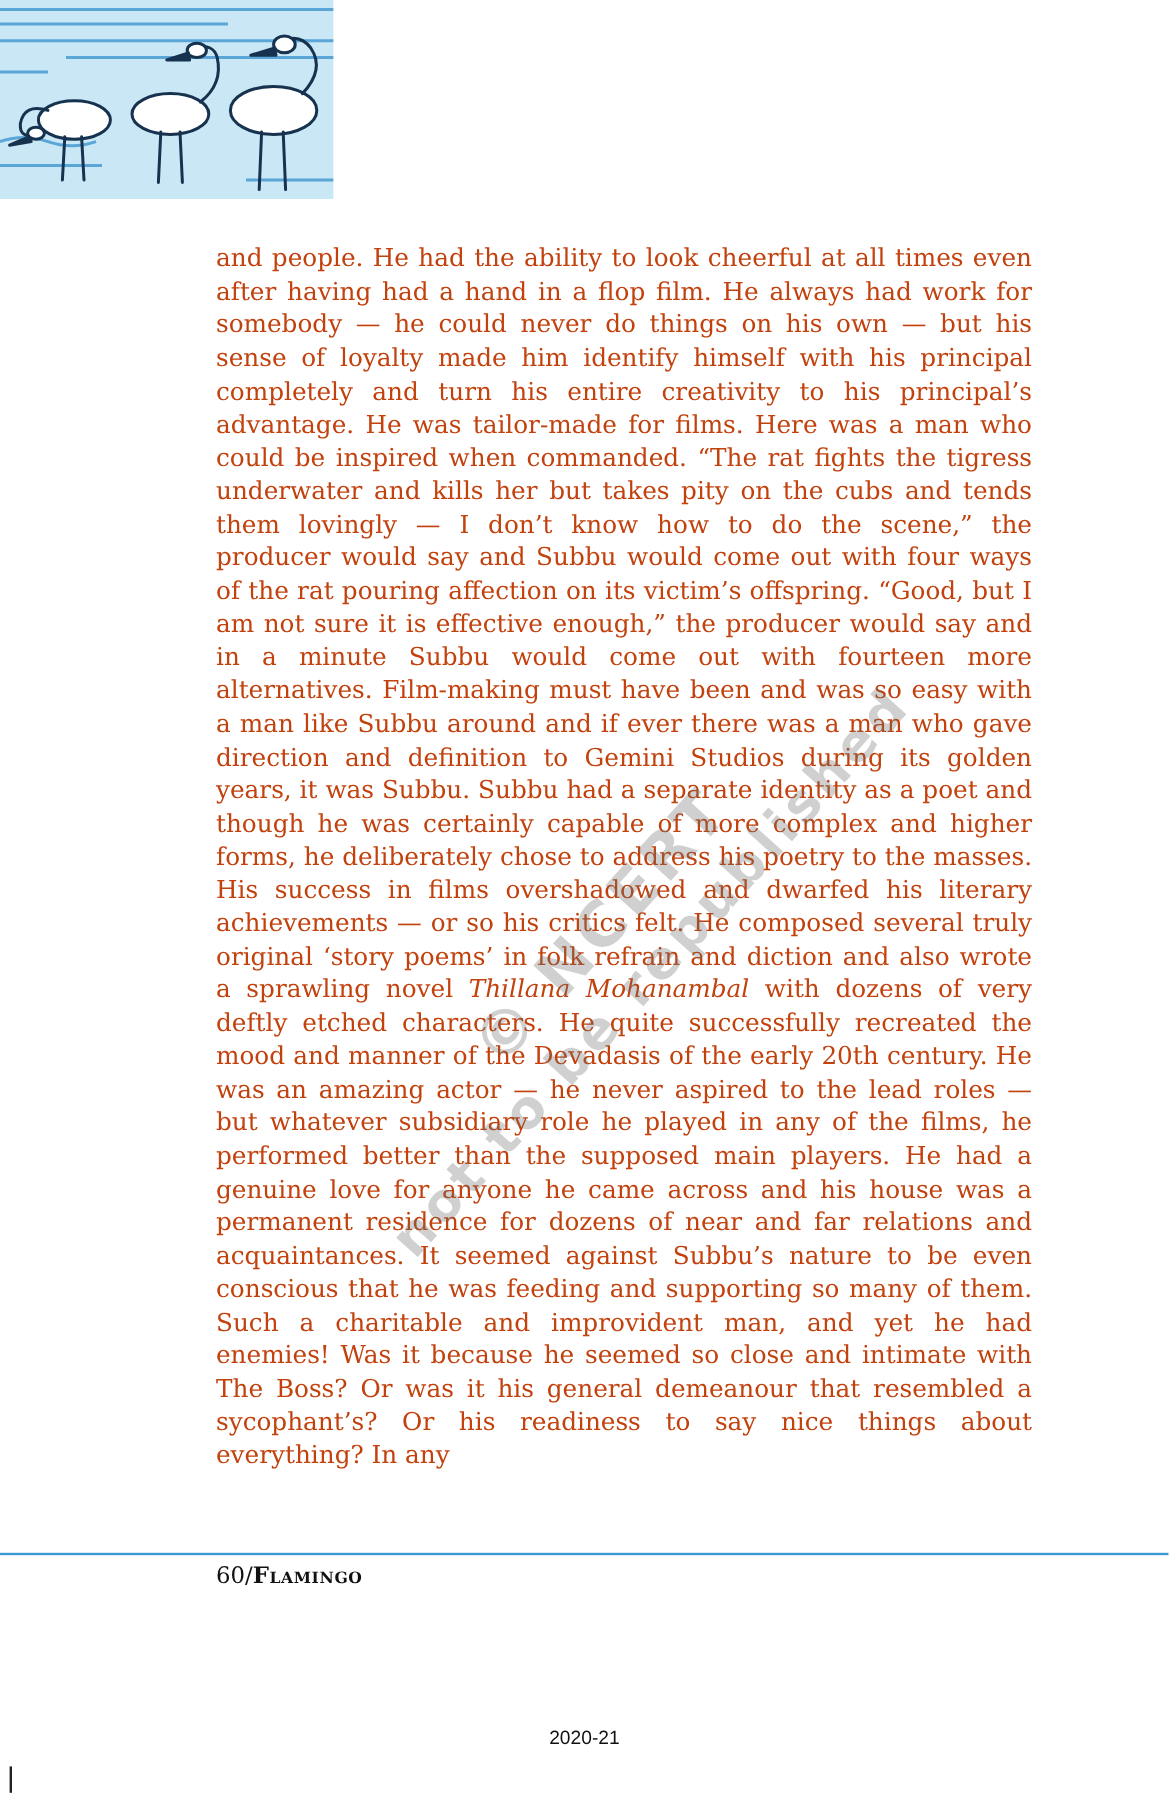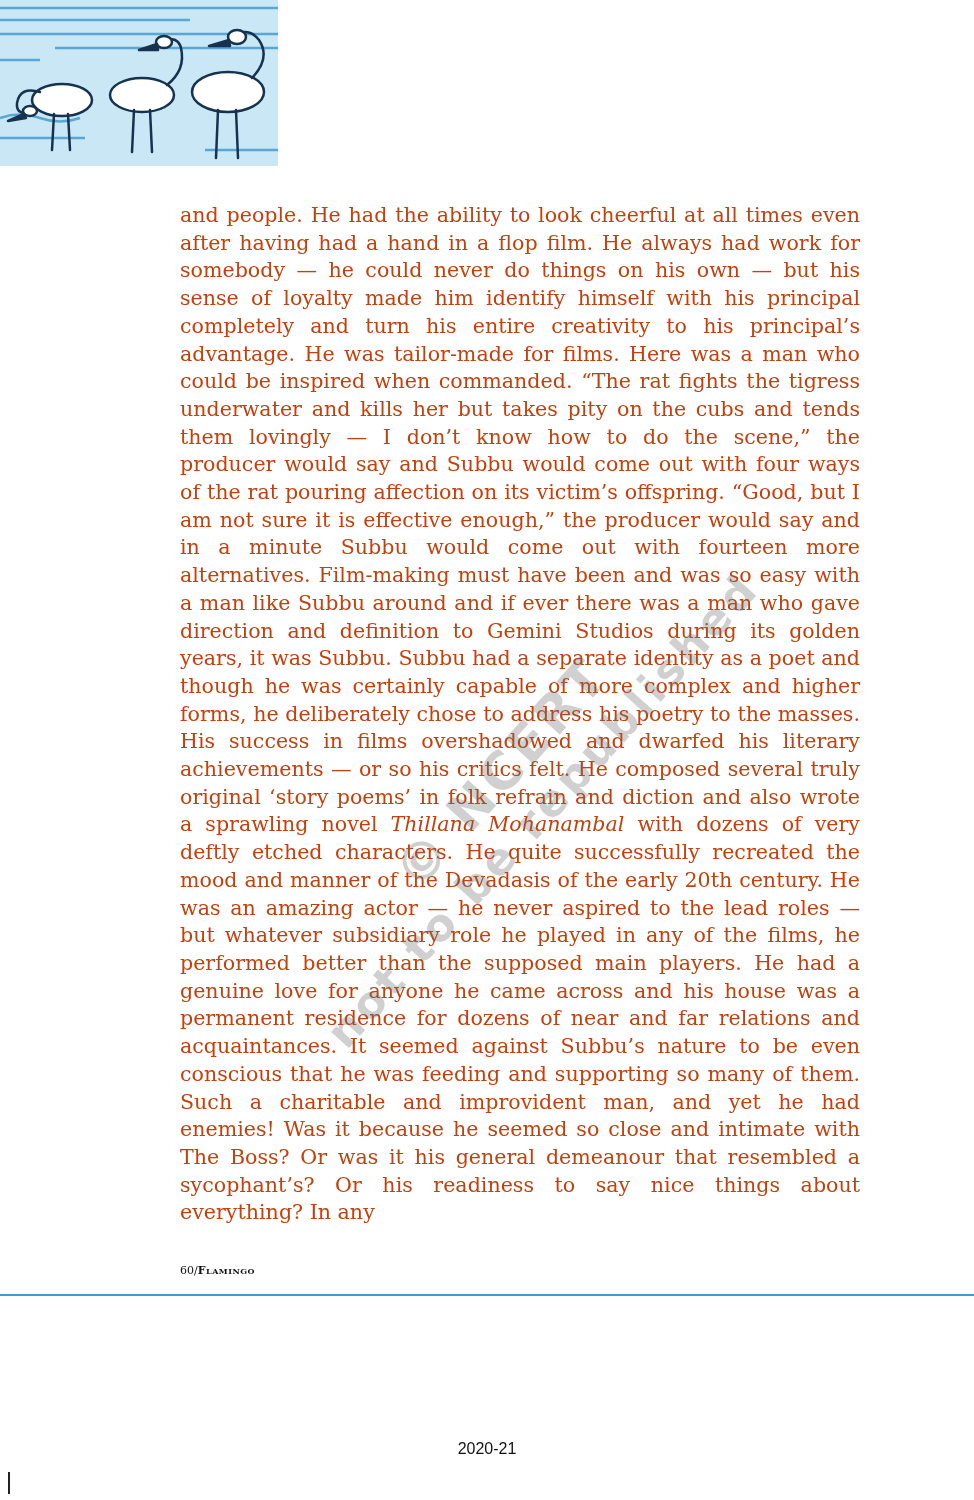--- a/index.html
+++ b/index.html
@@ -66,22 +66,22 @@
     position: absolute;
     left: 0;
     top: 1294px;
     width: 974px;
     height: 2px;
     background: #3d9bd1;
   }
   .footer-label {
     position: absolute;
     left: 180px;
-    top: 1264px;
-    font-size: 11px;
+    top: 1302px;
+    font-size: 19px;
     color: #111111;
   }
   .footer-label .book-title {
     font-variant: small-caps;
     font-weight: bold;
     letter-spacing: 0.5px;
   }
   .year-line {
     position: absolute;
     left: 0;

